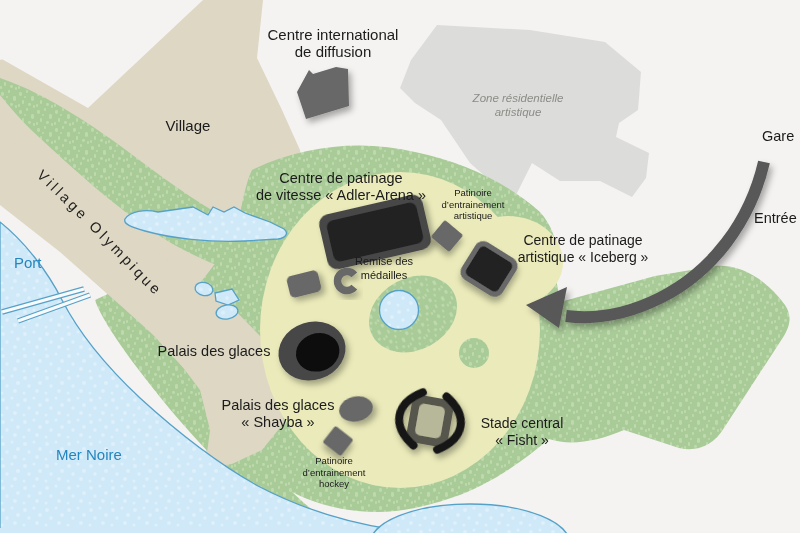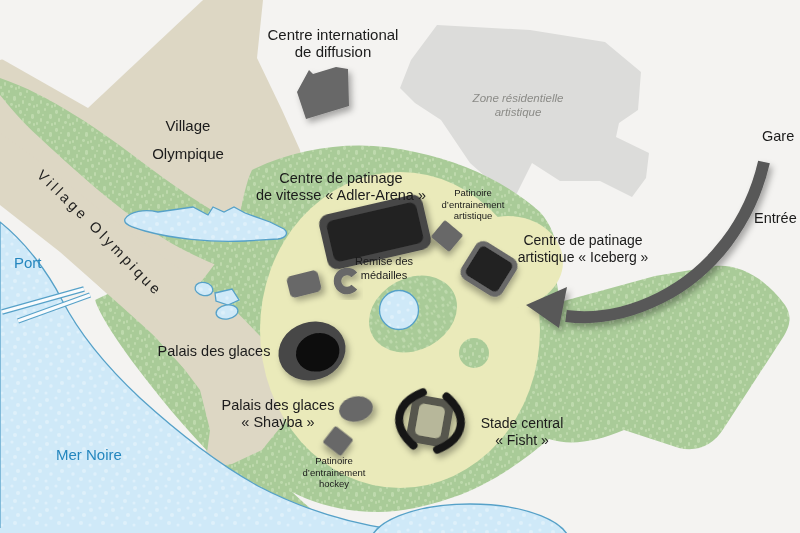--- a/index.html
+++ b/index.html
@@ -176,21 +176,20 @@
     <textPath href="#roadPath">Village Olympique</textPath>
   </text>
 </svg>
 
 <div class="lbl lbl-diffusion">
   <span>Centre international</span>
   <span>de diffusion</span>
 </div>
 <div class="lbl lbl-village">
   <span>Village</span>
-  <span>Olympique</span>
 </div>
 <div class="lbl lbl-zone">
   <span>Zone résidentielle</span>
   <span>artistique</span>
 </div>
 <div class="lbl lbl-gare">Gare</div>
 <div class="lbl lbl-entree">Entrée</div>
 <div class="lbl lbl-port">Port</div>
 <div class="lbl lbl-adler">
   <span>Centre de patinage</span>

